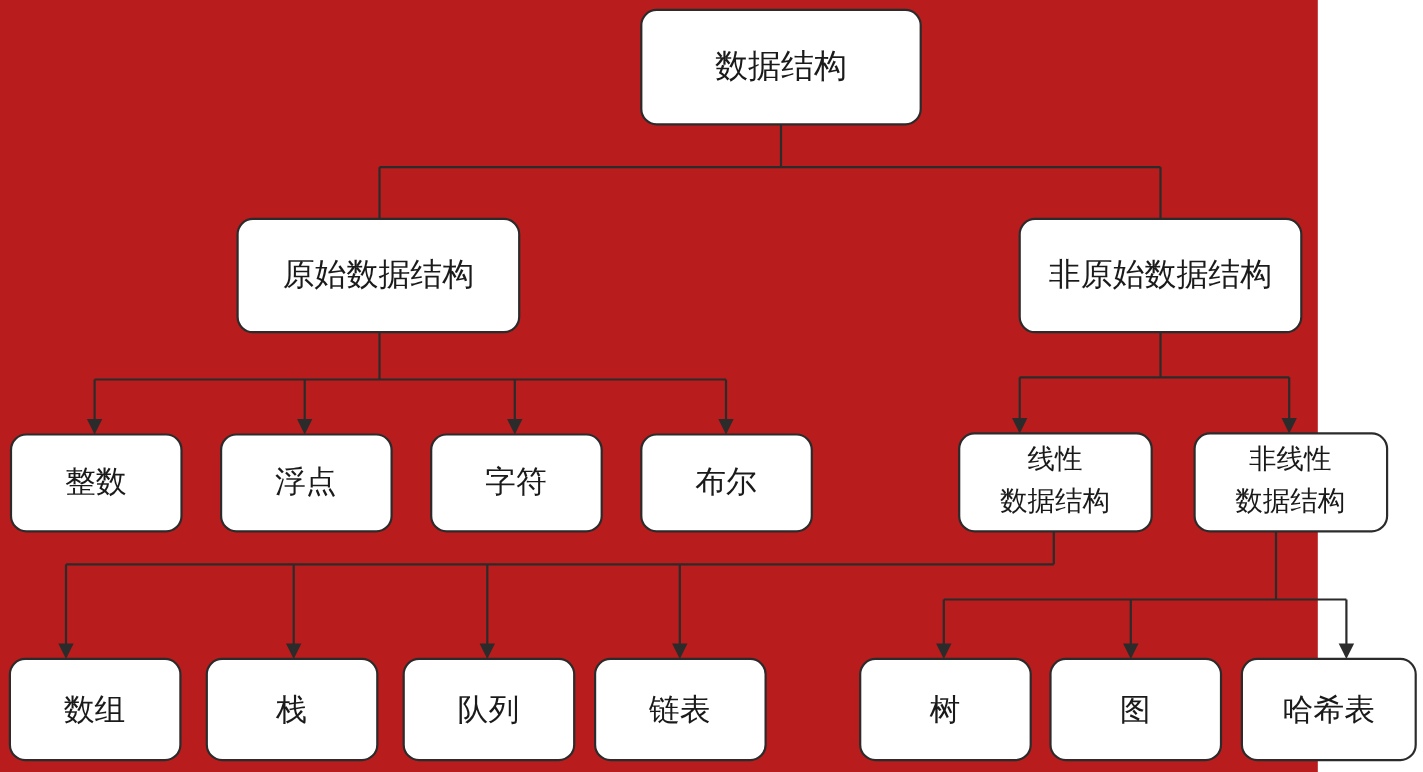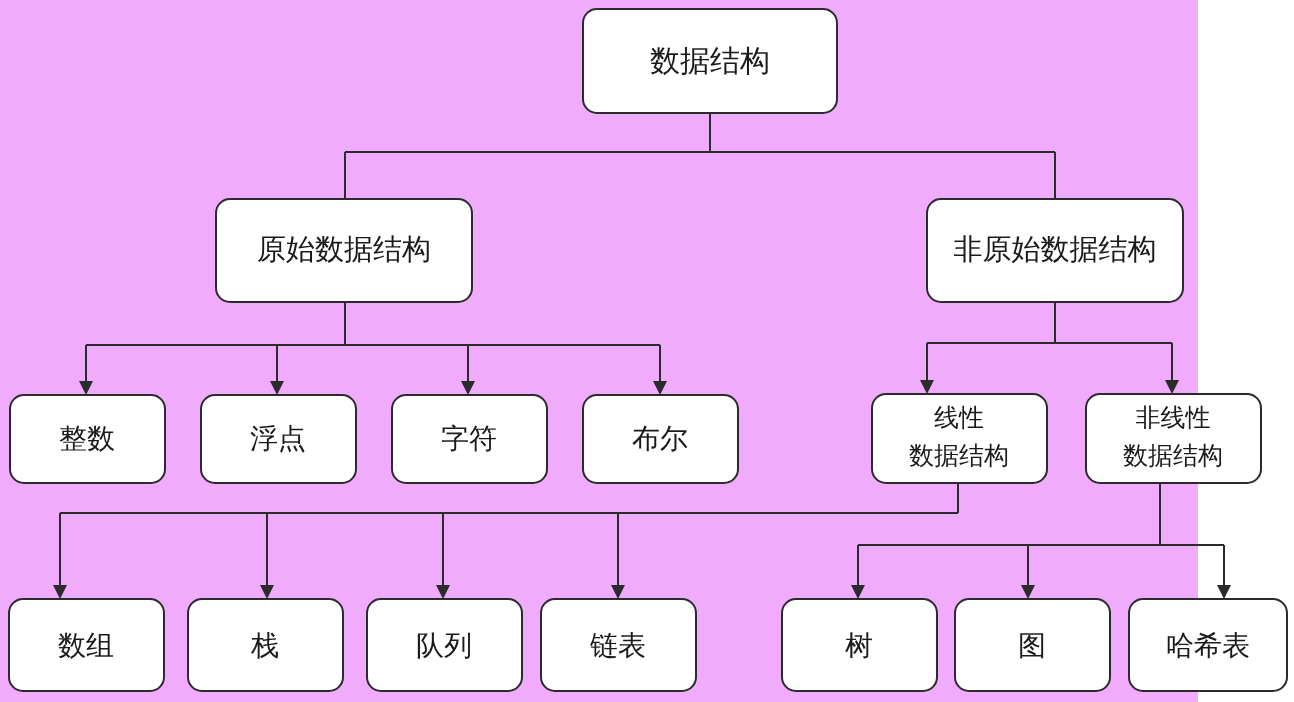--- a/index.html
+++ b/index.html
@@ -10,21 +10,21 @@
   body {
     width: 1294px;
     height: 702px;
     font-family: "DejaVu Sans", "Liberation Sans", sans-serif;
     overflow: hidden;
   }
   #diagram-root {
     position: relative;
     width: 1198px;
     height: 702px;
-    background: #f0abfc;
+    background: #b91c1c;
   }
   svg.flow {
     position: absolute;
     top: 0;
     left: 0;
     width: 1294px;
     height: 702px;
   }
   .nodebox {
     fill: #ffffff;

